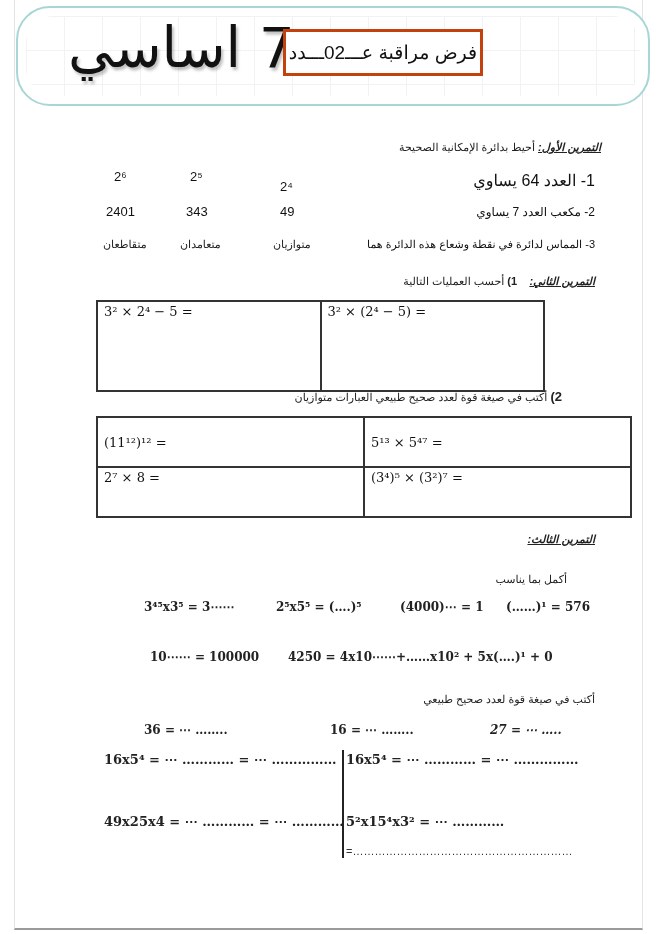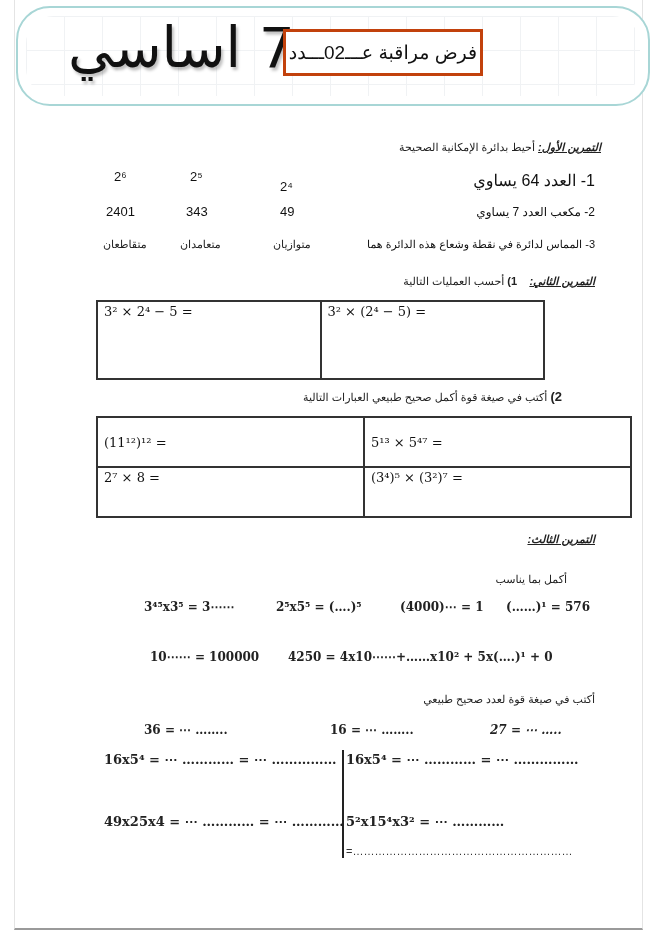--- a/index.html
+++ b/index.html
@@ -79,32 +79,32 @@
 <div class="abs rtl small" style="left:180px; top:238px;">متعامدان</div>
 <div class="abs rtl small" style="left:103px; top:238px;">متقاطعان</div>
 
 <div class="abs rtl small" style="right:62px; top:275px;">
   <span class="ex-title">التمرين الثاني:</span>
   &nbsp;&nbsp;
   <span style="font-weight:bold;">1)</span>
   <span>أحسب العمليات التالية</span>
 </div>
 
-<table class="grid" style="left:96px; top:300px; width:449px; height:80px;">
+<table class="grid" style="left:96px; top:300px; width:449px; height:92px;">
   <tbody>
       <tr>
     <td class="math" style="width:50%;">3² × 2⁴ − 5 =</td>
     <td class="math" style="width:50%;">3² × (2⁴ − 5) =</td>
   </tr>
 </tbody>
   </table>
 
 <div class="abs rtl small" style="right:95px; top:389px;">
   <span style="font-weight:bold; font-size:13px;">2)</span>
-  <span>أكتب في صيغة قوة أكمل صحيح طبيعي العبارات التالية</span>
+  <span>أكتب في صيغة قوة لعدد صحيح طبيعي العبارات متوازيان</span>
 </div>
 
 <table class="grid" style="left:96px; top:416px; width:536px; height:102px;">
   <tbody>
       <tr style="height:50px;">
     <td class="math" style="width:50%; vertical-align:middle;">(11¹²)¹² =</td>
     <td class="math" style="width:50%; vertical-align:middle;">5¹³ × 5⁴⁷ =</td>
   </tr>
   <tr>
     <td class="math">2⁷ × 8 =</td>

